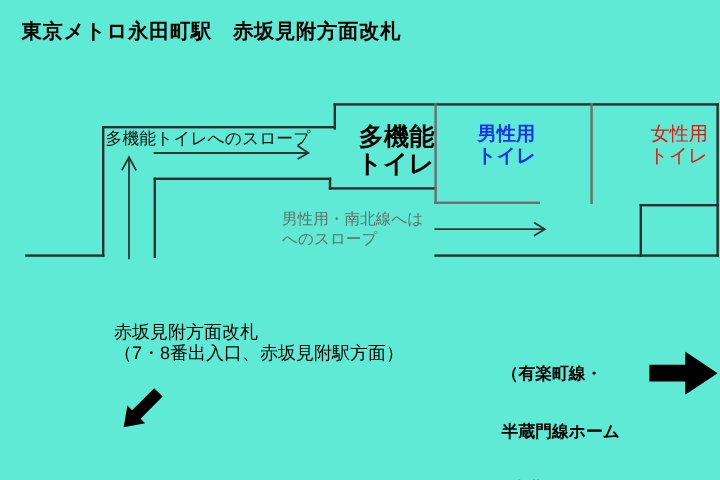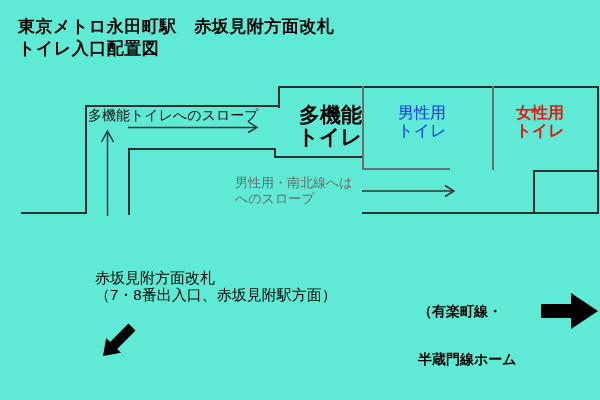--- a/index.html
+++ b/index.html
@@ -8,37 +8,36 @@
     font-family:"Liberation Sans","DejaVu Sans",sans-serif;color:#000;
   }
   .abs{position:absolute;}
   
   .wall{position:absolute;background:#2e2e2e;}
   .wall.gray{background:#6e6e6e;}
   
   .title{left:18px;top:16px;font-size:17px;line-height:22px;font-weight:700;letter-spacing:.5px;}
   .slope1-label{left:88px;top:107px;font-size:14px;font-weight:400;color:#111;white-space:nowrap;}
   .multi-label{left:280px;top:104px;width:82px;text-align:right;font-size:21px;line-height:22px;font-weight:700;}
-  .mens-label{left:362px;top:104px;width:120px;text-align:center;font-size:16px;line-height:18px;font-weight:400;color:#1532f0;}
-  .womens-label{left:490px;top:104px;width:100px;text-align:center;font-size:16px;line-height:18px;font-weight:700;color:#e8140f;}
+  .mens-label{left:362px;top:104px;width:120px;text-align:center;font-size:16px;line-height:18px;font-weight:700;color:#1532f0;}
+  .womens-label{left:490px;top:104px;width:100px;text-align:right;font-size:16px;line-height:18px;font-weight:400;color:#e8140f;}
   .mw-slope-label{left:235px;top:175px;font-size:13px;line-height:16px;font-weight:400;color:#6b6b6b;white-space:nowrap;}
   .gate-label{left:95px;top:269px;font-size:15px;line-height:17px;font-weight:400;white-space:nowrap;}
   .platform-label{left:418px;top:271px;font-size:14px;line-height:16px;font-weight:700;white-space:pre;}
   svg{position:absolute;display:block;}
   .thin-arrow line,.thin-arrow polyline{stroke:#333;stroke-width:1.5;fill:none;}
   .big-arrow polygon{fill:#000;}
 </style>
 </head>
 <body>
 
 <div id="stage">
 
   <div class="abs title">
     <div>東京メトロ永田町駅　赤坂見附方面改札</div>
-    <div>トイレ入口配置図</div>
   </div>
 
   <div class="wall" style="left:278px;top:86px;width:321px;height:2px;"></div>
   <div class="wall" style="left:597px;top:86px;width:2px;height:128px;"></div>
   <div class="wall" style="left:278px;top:86px;width:2px;height:22px;"></div>
   <div class="wall" style="left:85px;top:105px;width:195px;height:2px;"></div>
   <div class="wall" style="left:85px;top:105px;width:2px;height:109px;"></div>
   <div class="wall" style="left:21px;top:212px;width:66px;height:2px;"></div>
   <div class="wall" style="left:128px;top:148px;width:148px;height:2px;"></div>
   <div class="wall" style="left:128px;top:148px;width:2px;height:67px;"></div>

